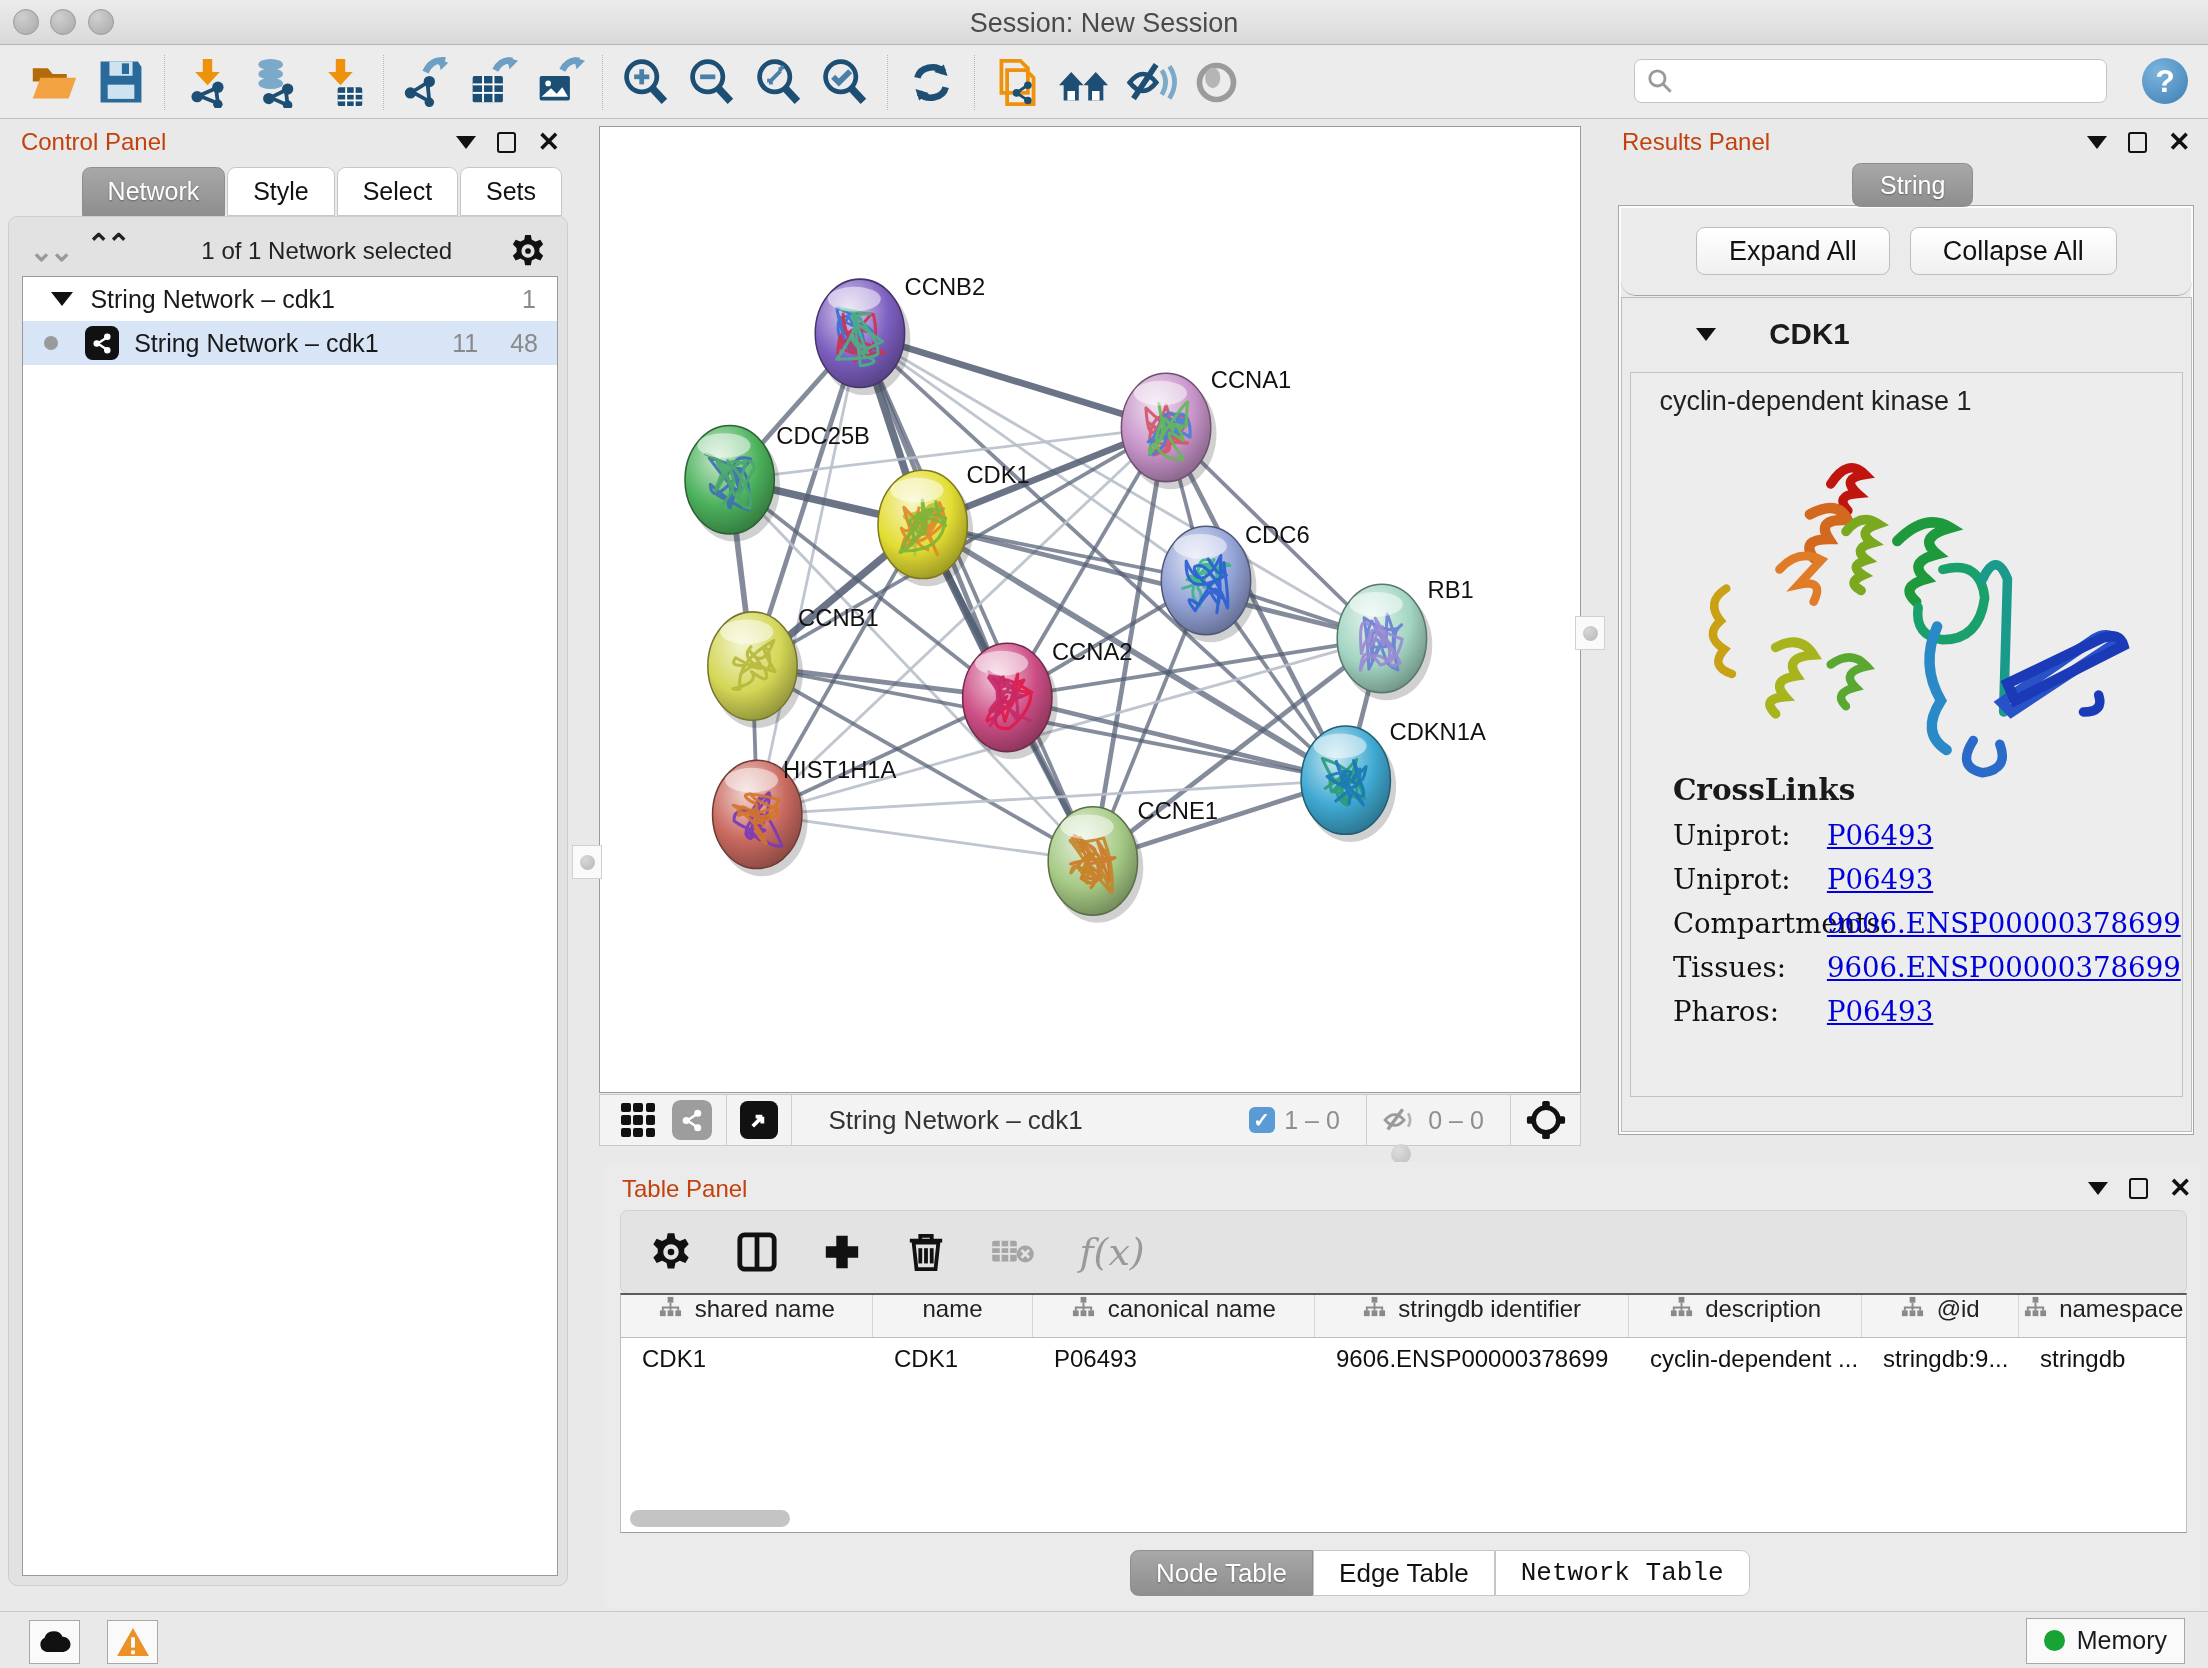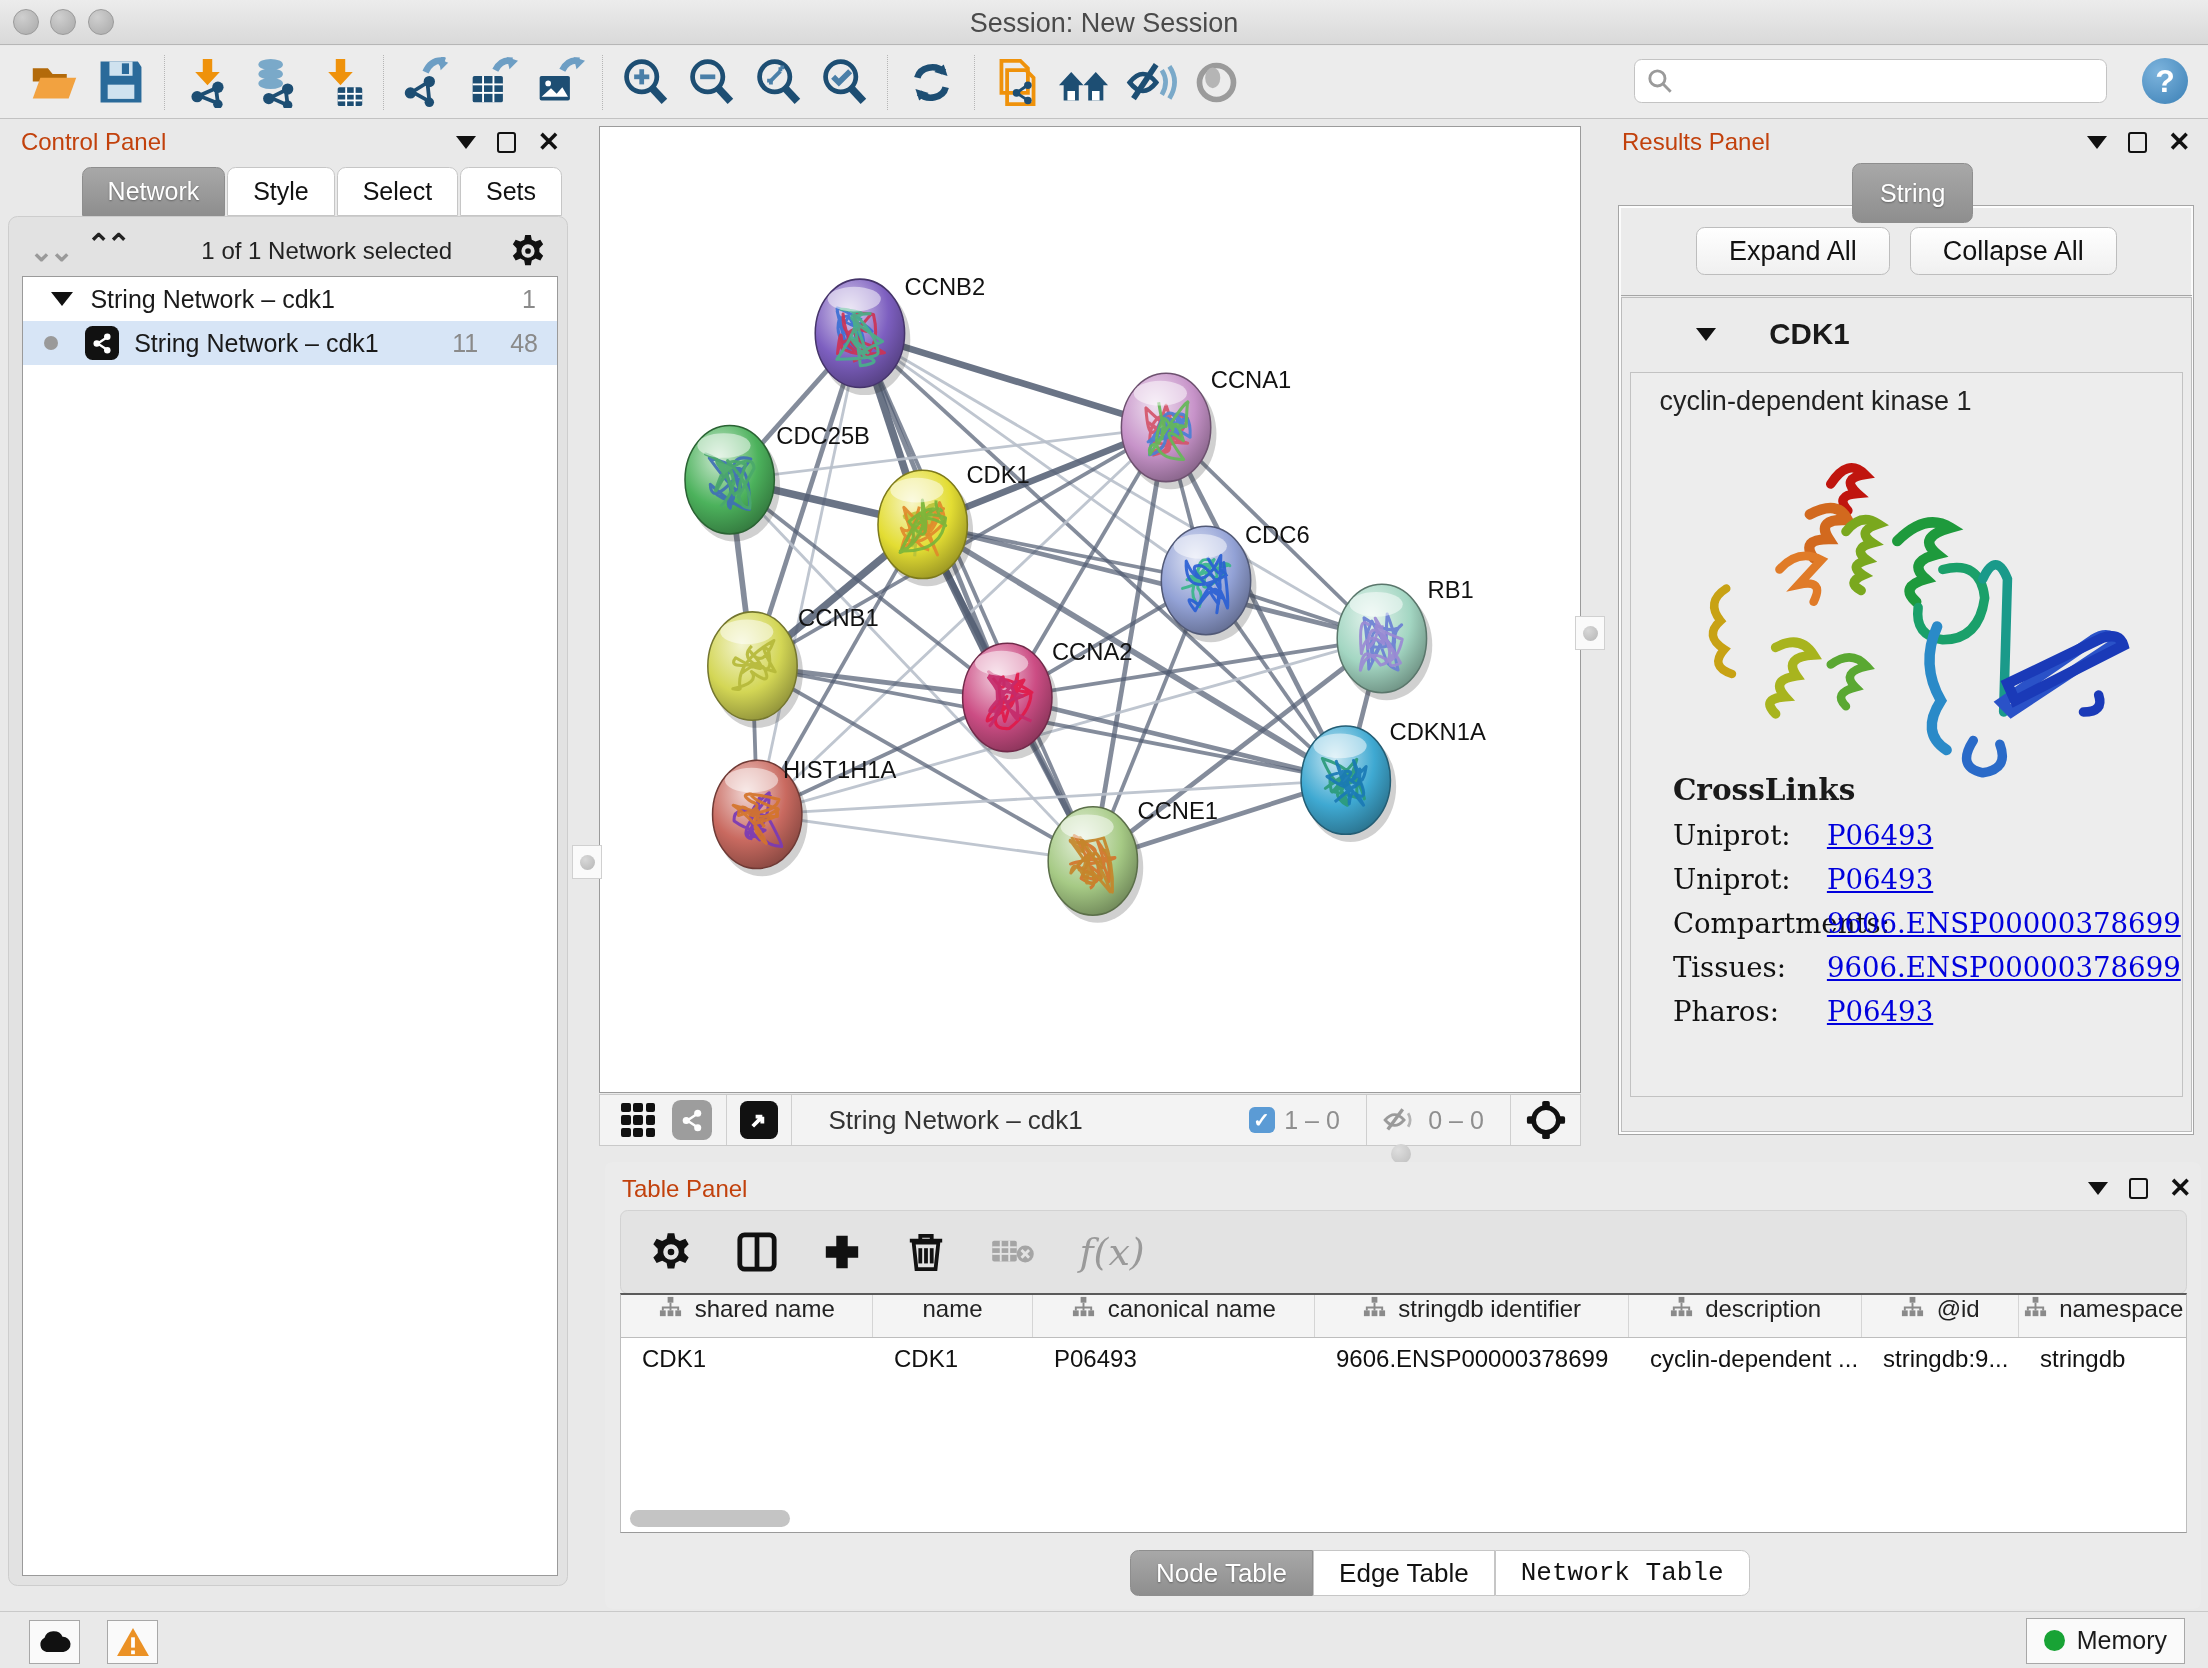--- a/index.html
+++ b/index.html
@@ -67,27 +67,27 @@
   .netbar-title { font-size:26px; color:#333; margin-left:23px; flex:1; }
   .chkbox { width:26px; height:26px; border-radius:5.7px; background:#5b9bd5; display:flex; align-items:center; justify-content:center;
     color:#fff; font-size:20px; font-weight:bold; }
   .count-txt { font-size:25px; color:#8e8e8e; margin:0 13.3px 0 9.5px; }
   .split-dot { position:absolute; left:1391px; top:1144px; width:20px; height:20px; border-radius:50%;
     background:radial-gradient(circle at 35% 30%, #dedede, #bdbdbd); }
 
   
   .results-panel { position:absolute; left:1607px; top:125px; width:593px; height:1012px; }
   .rp-titlerow { position:absolute; left:15px; top:0; right:9.5px; height:34px; display:flex; justify-content:space-between; align-items:center; }
-  .rp-tab { position:absolute; left:245px; top:38px; height:60px; padding:8px 27px; z-index:2;
+  .rp-tab { position:absolute; left:245px; top:38px; height:44px; padding:8px 27px; z-index:2;
     background:linear-gradient(#a8a8a8,#8e8e8e); color:#fff; font-size:25px; display:flex; align-items:center;
     border:1px solid #8e8e8e; border-radius:8.6px; text-shadow:0 1px 1.9px rgba(0,0,0,.35); }
   .rp-box { position:absolute; left:11.4px; top:80px; width:576px; height:930px; background:#ebebeb;
     border:1.9px solid #a5a5a5; box-shadow:inset 0 0 0 1.9px #fdfdfd; }
   .rp-btnrow { position:absolute; left:1.9px; top:1.9px; right:1.9px; height:88px; border-bottom:1.9px solid #a5a5a5;
-    display:flex; align-items:center; justify-content:center; gap:20px; }
+    display:flex; align-items:center; justify-content:center; gap:20px;border-radius:15px; }
   .rp-btn { height:48px; padding:0 32px; background:linear-gradient(#ffffff,#f0f0f0); border:1px solid #bdbdbd;
     border-radius:8.6px; font-size:27px; display:flex; align-items:center; color:#111; }
   .gene-box { position:absolute; left:1.9px; top:91px; right:1.9px; bottom:1.9px; border:1px solid #bcbcbc; }
   .gene-head { height:72px; display:flex; align-items:center; padding-left:74px; gap:53px; }
   .gene-name { font-size:29.5px; font-weight:bold; }
   .gene-inner { position:absolute; left:7.6px; right:7.6px; top:74px; bottom:34px; background:#ededed; border:1px solid #c2c2c2; overflow:hidden; }
   .gene-desc { font-size:27px; color:#222; margin:13.3px 0 0 28.5px; }
   .xl-wrap { position:absolute; left:42px; top:399px; font-family:"DejaVu Serif", serif; }
   .xl-title { font-size:29.5px; font-weight:bold; margin-bottom:6px; }
   .xl-row { display:flex; font-size:27.6px; height:44px; align-items:center; }

